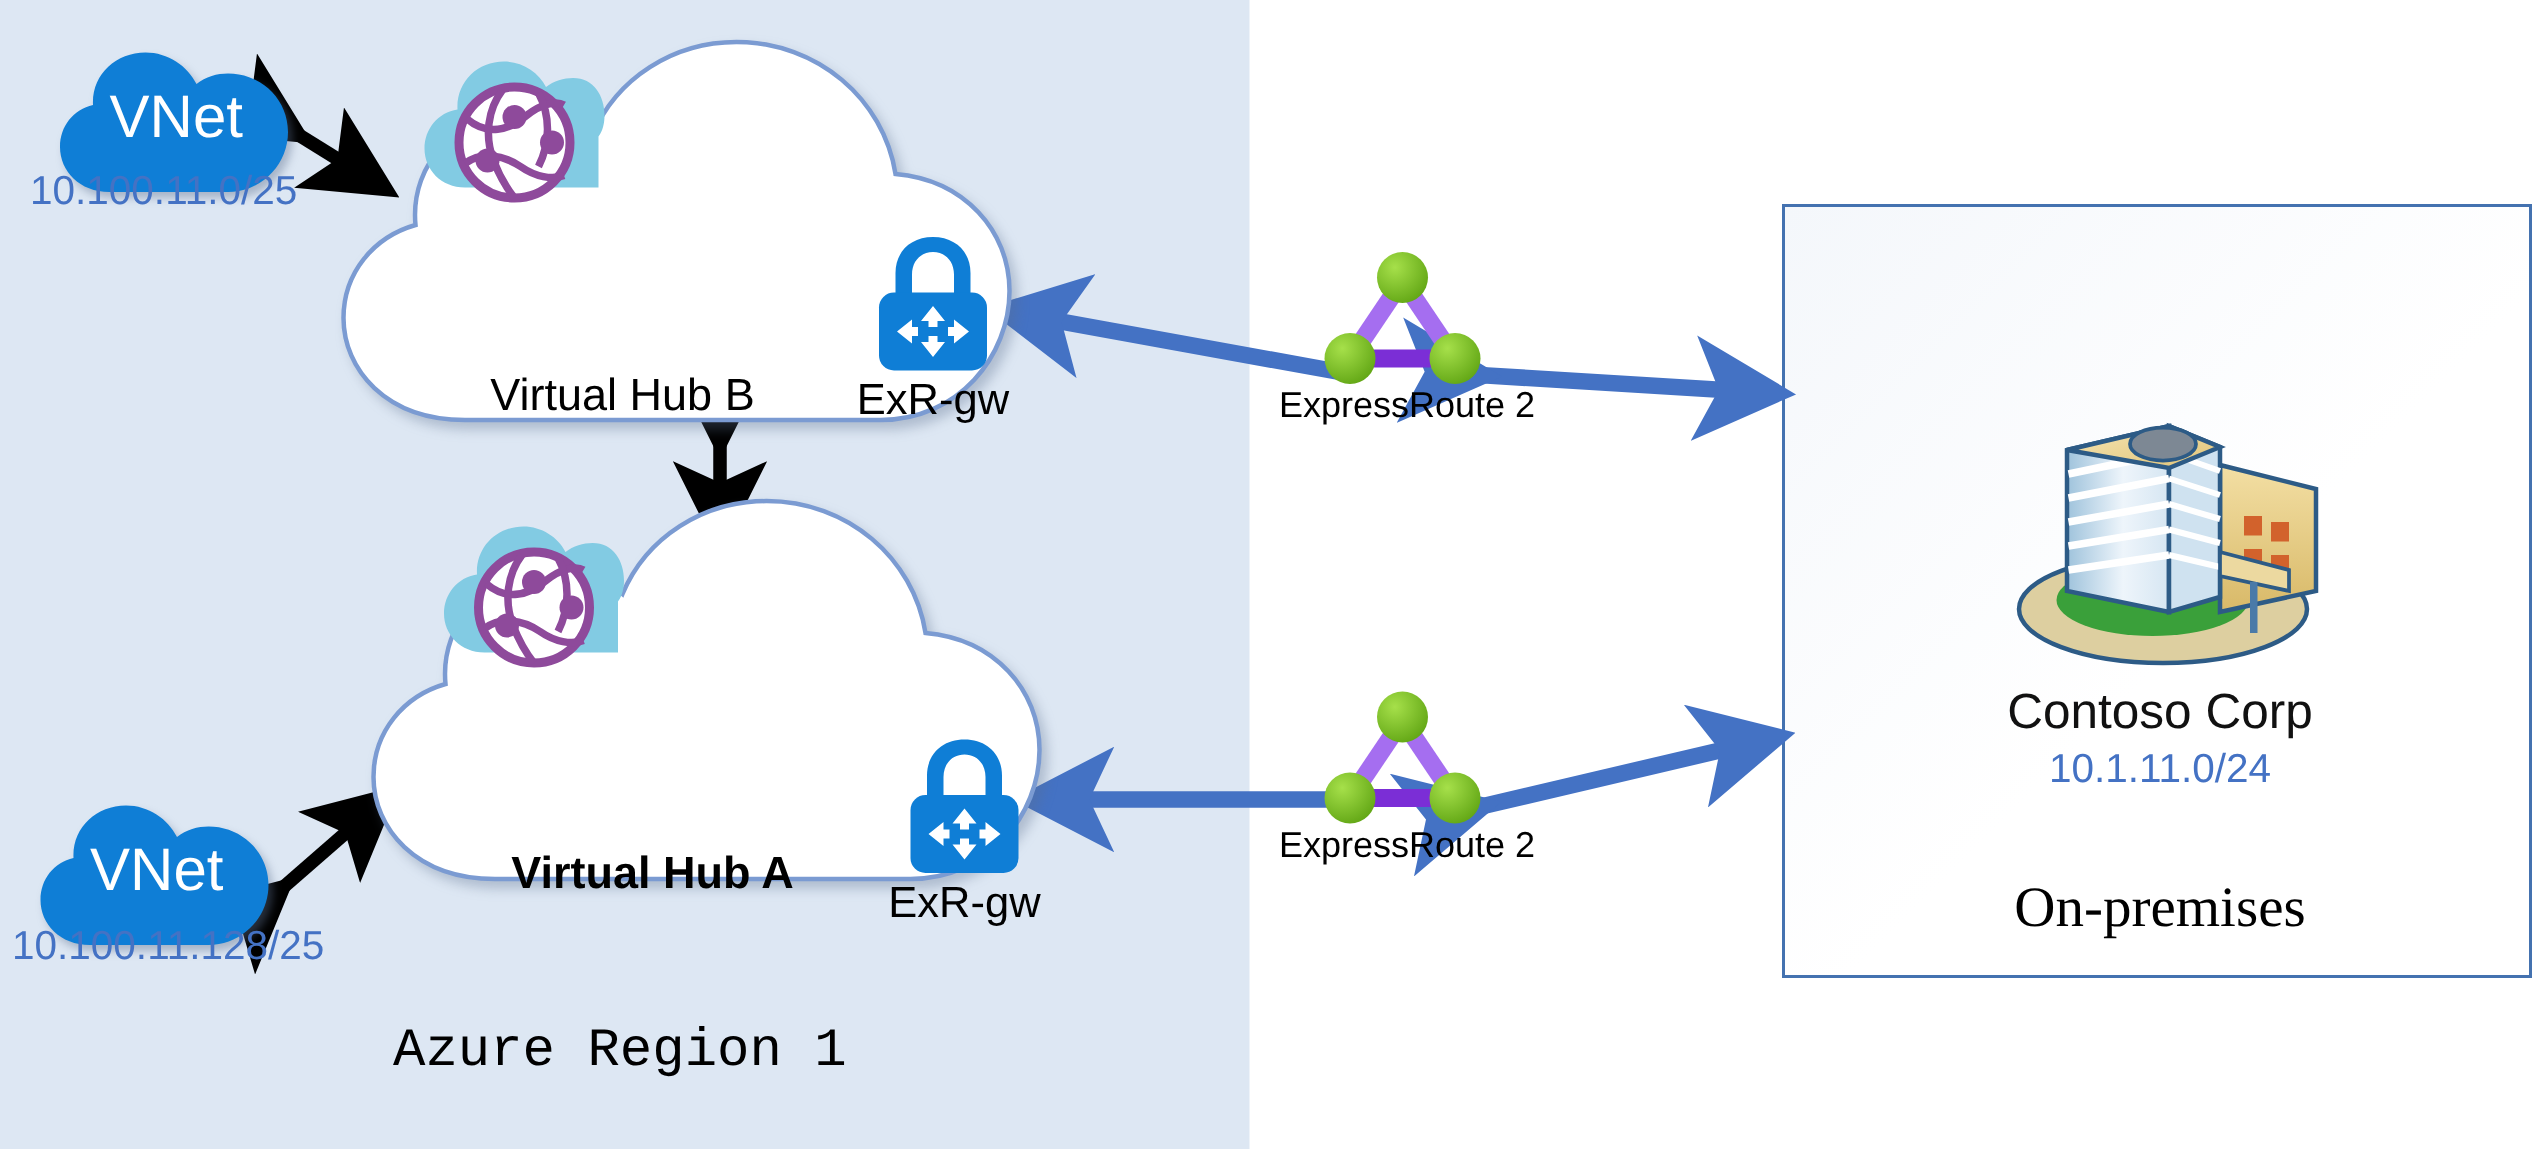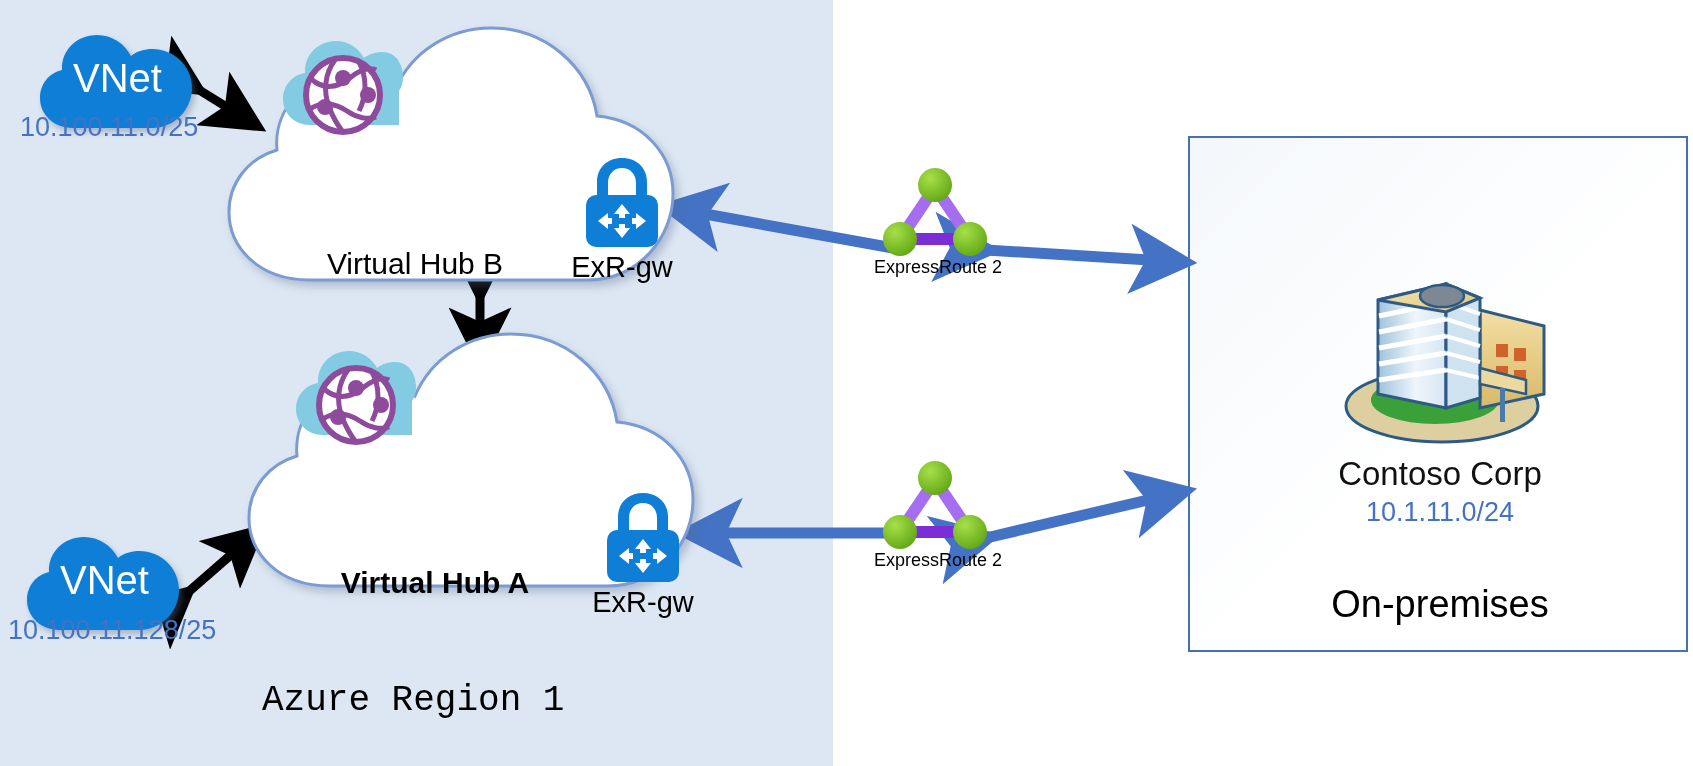--- a/index.html
+++ b/index.html
@@ -49,20 +49,21 @@
     box-sizing: border-box;
   }
   #onprem-title {
     left: 1250px;
     top: 583px;
     width: 380px;
     text-align: center;
     font-size: 38px;
     color: #000000;
     white-space: nowrap;
+    font-family: Liberation Serif, serif;
   }
   #contoso-name {
     left: 1280px;
     top: 455px;
     width: 320px;
     text-align: center;
     font-size: 33px;
     color: #111111;
     white-space: nowrap;
   }
@@ -127,21 +128,21 @@
     text-align:center; font-size: 29px; color:#000000; white-space:nowrap;
   }
   #exr-gw-b { left: 576px; top: 155px; }
   #exr-gw-a { left: 597px; top: 490px; }
 
   
   .express-route { width: 120px; height: 118px; }
   .express-route svg { display:block; width: 110px; height: 96px; }
   .express-route-label {
     position:absolute; left:-28px; top:92px; width:172px;
-    text-align:center; font-size:18px; color:#000000; white-space:nowrap;
+    text-align:center; font-size:24px; color:#000000; white-space:nowrap;
   }
   #express-route-2 { left: 880px; top: 165px; }
   #express-route-1 { left: 880px; top: 458px; }
 
   
   #connectors { left:0; top:0; width:1693px; height:766px; pointer-events:none; }
 
   
   #contoso-building { left: 1330px; top: 248px; width: 230px; height: 205px; }
   #contoso-building svg { display:block; width:230px; height:205px; }

